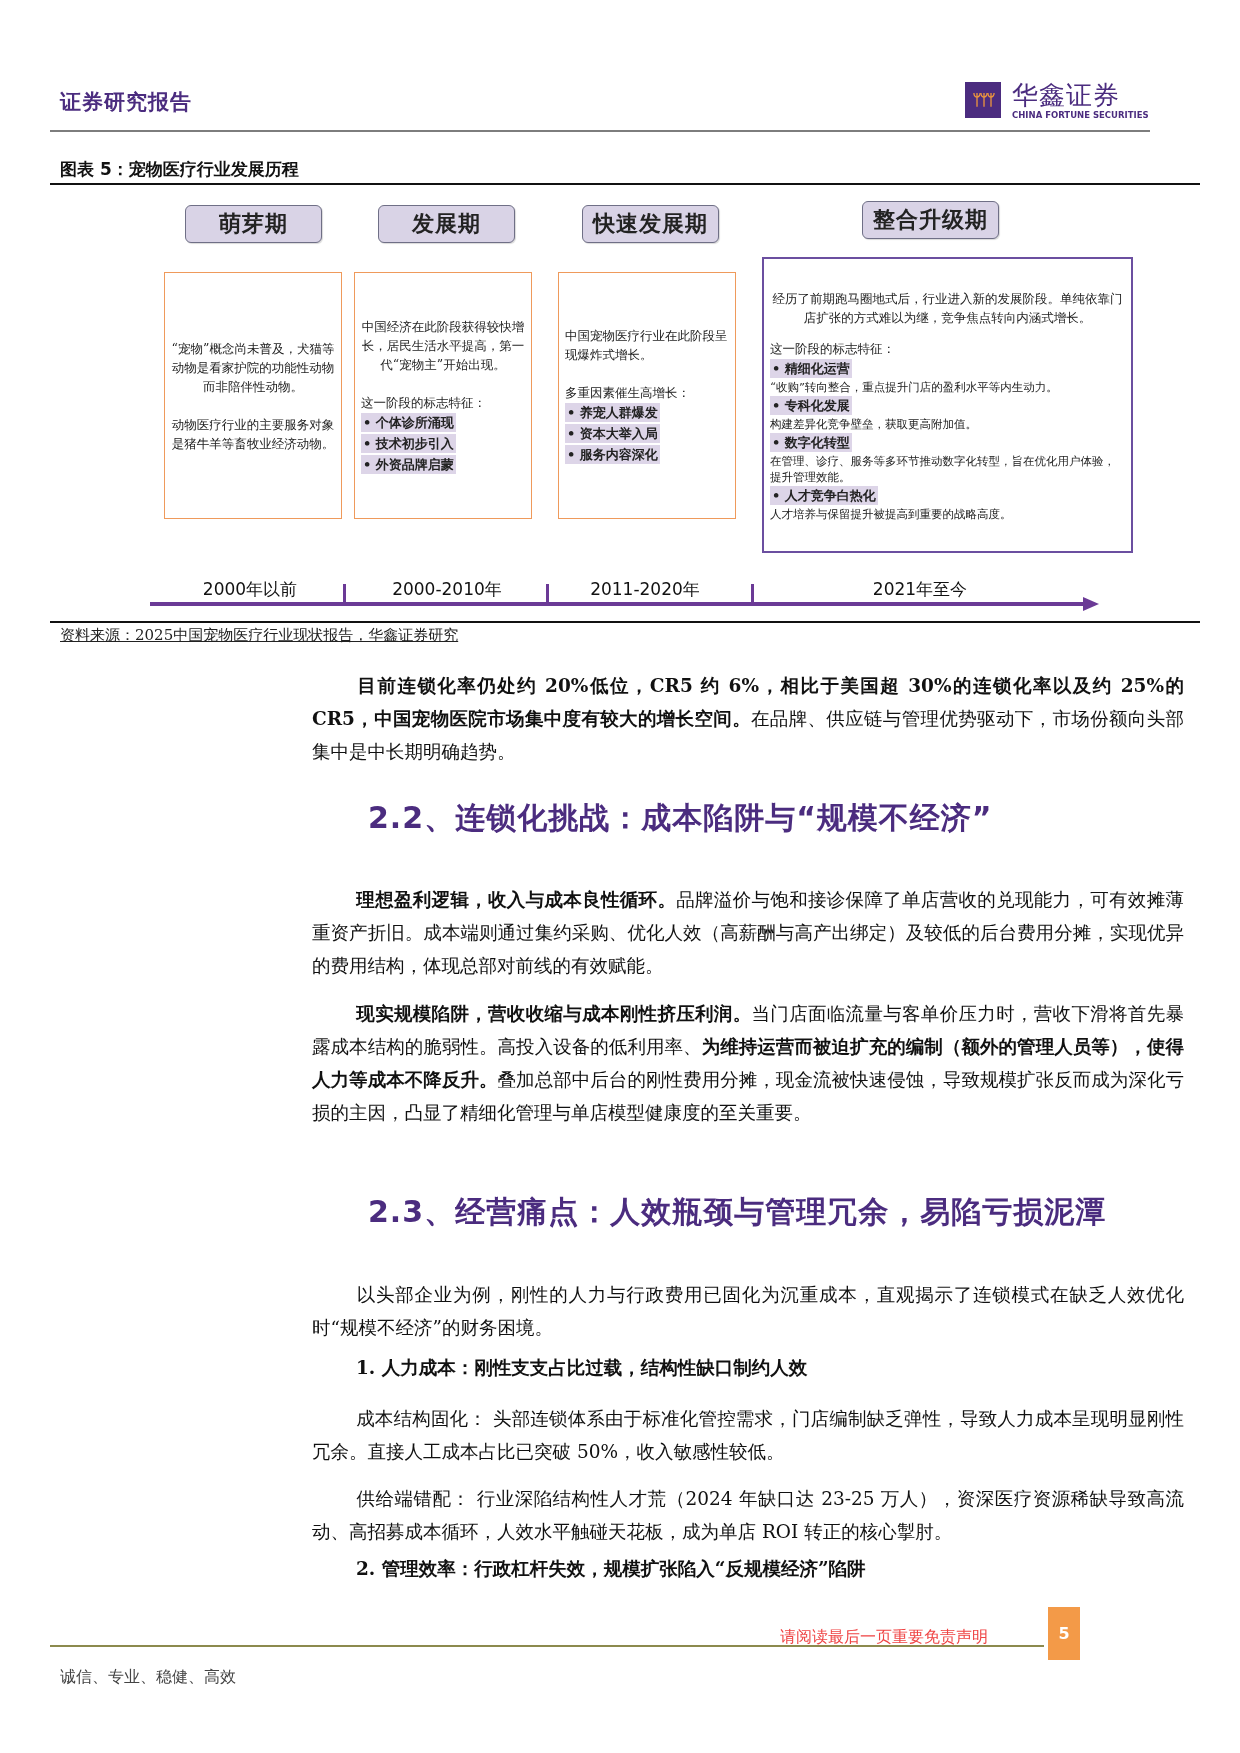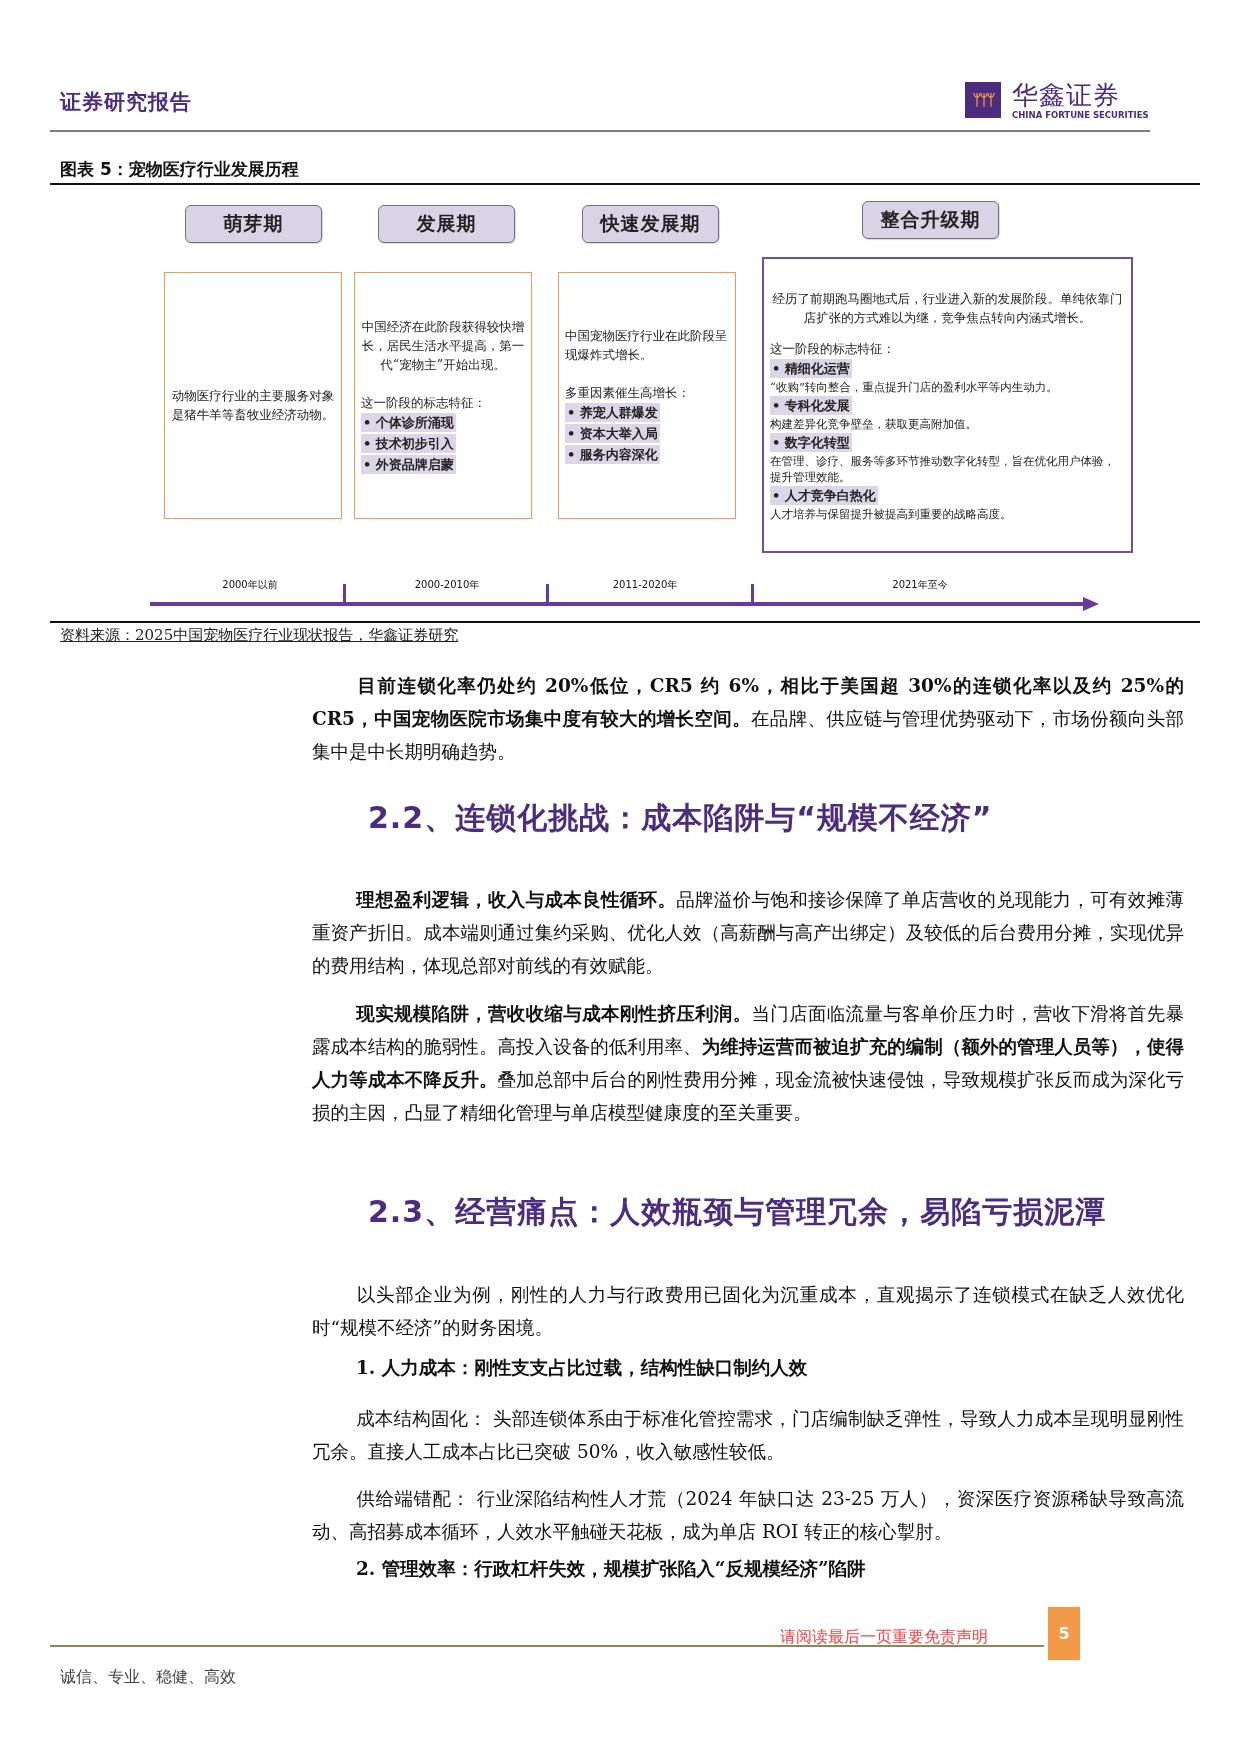--- a/index.html
+++ b/index.html
@@ -16,35 +16,35 @@
   .logo-cn { left:1012px; top:78px; font-size:26px; color:#4b2c7f; font-family:"DejaVu Sans", sans-serif; letter-spacing:1px; }
   .logo-en { left:1012px; top:110px; font-size:8.5px; font-weight:bold; color:#4b2c7f; font-family:"DejaVu Sans", sans-serif; }
 
   
   .fig-title { left:60px; top:158px; font-size:17px; font-weight:bold; font-family:"DejaVu Sans", sans-serif; }
   .fig-top-rule { left:50px; top:183px; width:1150px; height:2px; background:#111; }
   .fig-bottom-rule { left:50px; top:621px; width:1150px; height:1.5px; background:#111; }
   .source { left:60px; top:626px; font-size:15px; color:#222;text-decoration:underline; }
 
   .phase-tag { height:36px; border:1.5px solid #6f6f86; border-radius:6px; background:#d9d3e6;
-               display:flex; align-items:center; justify-content:center; font-size:19px; font-weight:bold;
+               display:flex; align-items:center; justify-content:center; font-size:22px; font-weight:bold;
                color:#222; box-shadow:1px 1px 1px rgba(0,0,0,0.15); letter-spacing:1px; }
 
   .phase-box { border:1.5px solid #ef9a5b; background:#fff; box-sizing:border-box; padding:0 6px;
                font-size:12.5px; line-height:19px; color:#222; display:flex; flex-direction:column; justify-content:center; }
   .phase-box.purple { border:2px solid #6b4fa0; }
   .center { text-align:center; }
   .gap { height:19px; }
   .feat { display:inline-block; background:#ddd5e8; font-weight:bold; padding:0 2px; margin:1px 0; font-size:13px; }
   .feat-desc { font-size:11.5px; line-height:16px; }
 
   .tl-line { left:150px; top:602px; width:935px; height:4px; background:#6b3a96; }
   .tl-arrow { left:1083px; top:597px; width:0; height:0; border-top:7px solid transparent; border-bottom:7px solid transparent; border-left:16px solid #6b3a96; }
   .tl-tick { top:584px; width:3px; height:20px; background:#6b3a96; }
-  .tl-label { top:578px; font-size:10px; color:#111; font-family:"DejaVu Sans", sans-serif; text-align:center; }
+  .tl-label { top:578px; font-size:17px; color:#111; font-family:"DejaVu Sans", sans-serif; text-align:center; }
 
   
   .para { left:312px; width:872px; font-size:18.5px; line-height:33px; text-align:justify; color:#111;margin-top:6px; }
   .para .ind { display:inline-block; width:44px; }
   .b { font-weight:bold; }
   .h2 { left:368px; font-size:30px; font-weight:bold; color:#4b2c7f; letter-spacing:1px; font-family:"DejaVu Sans", sans-serif; }
   .h3 { left:356px; font-size:18.5px; font-weight:bold; color:#111; }
 
   
   .disclaimer { left:780px; top:1627px; font-size:16px; color:#ef4444; font-family:"DejaVu Sans", sans-serif; }
@@ -66,20 +66,21 @@
 
 <div class="abs fig-title">图表 5：宠物医疗行业发展历程</div>
 <div class="abs fig-top-rule"></div>
 
 <div class="abs phase-tag" style="left:185px;top:205px;width:135px;">萌芽期</div>
 <div class="abs phase-tag" style="left:378px;top:205px;width:135px;">发展期</div>
 <div class="abs phase-tag" style="left:582px;top:205px;width:135px;">快速发展期</div>
 <div class="abs phase-tag" style="left:862px;top:201px;width:135px;">整合升级期</div>
 
 <div class="abs phase-box" style="left:164px;top:272px;width:178px;height:247px;">
+  <div class="center">“宠物”概念尚未普及，犬猫等动物是看家护院的功能性动物而非陪伴性动物。</div>
   <div class="gap"></div>
   <div class="center">动物医疗行业的主要服务对象是猪牛羊等畜牧业经济动物。</div>
 </div>
 
 <div class="abs phase-box" style="left:354px;top:272px;width:178px;height:247px;">
   <div class="center">中国经济在此阶段获得较快增长，居民生活水平提高，第一代“宠物主”开始出现。</div>
   <div class="gap"></div>
   <div>这一阶段的标志特征：</div>
   <div><span class="feat">• 个体诊所涌现</span></div>
   <div><span class="feat">• 技术初步引入</span></div>

